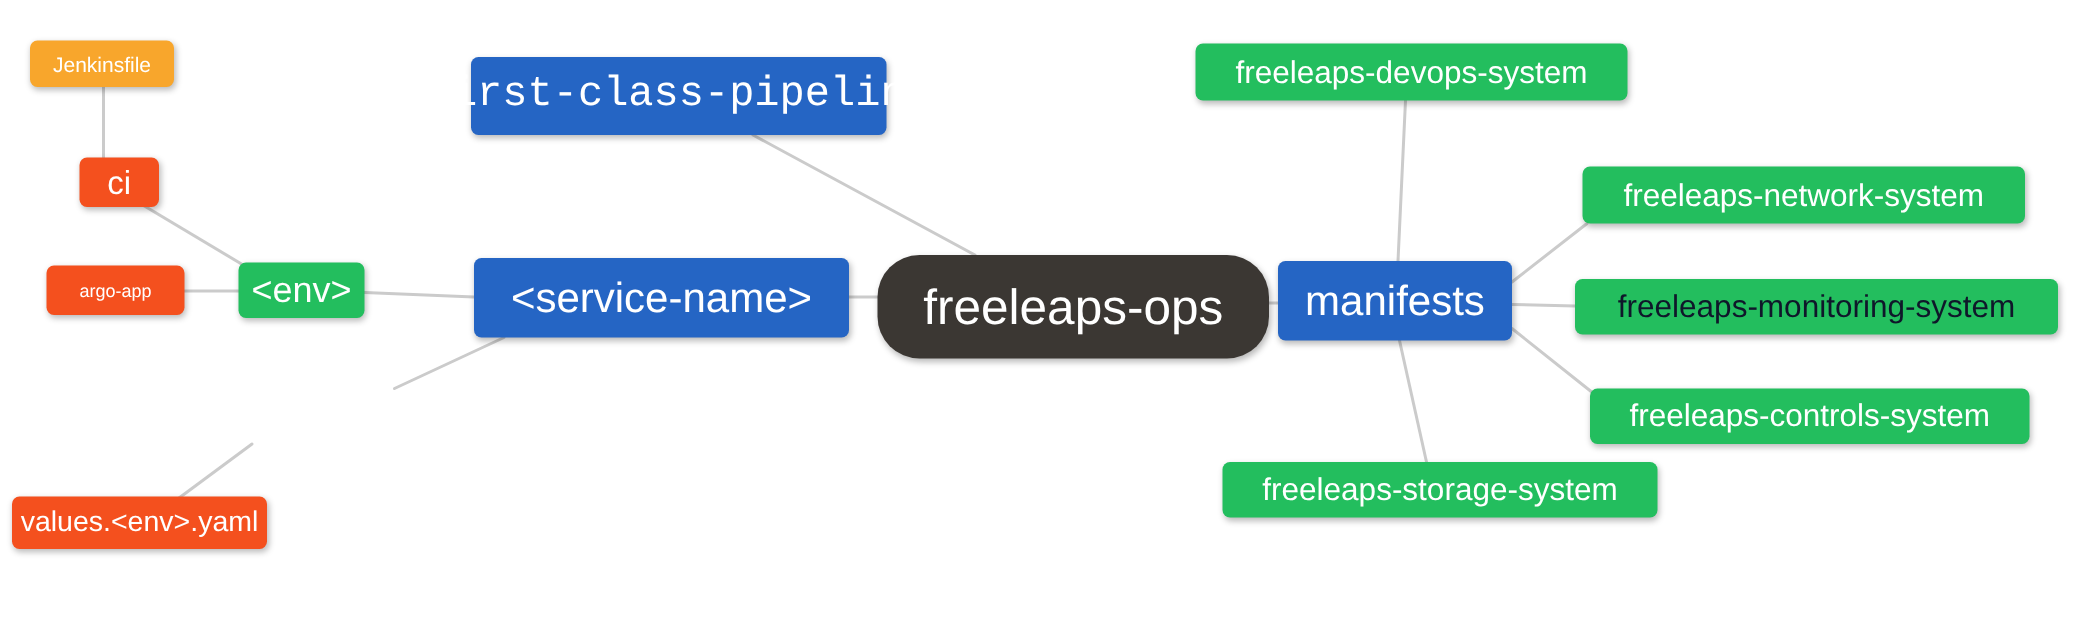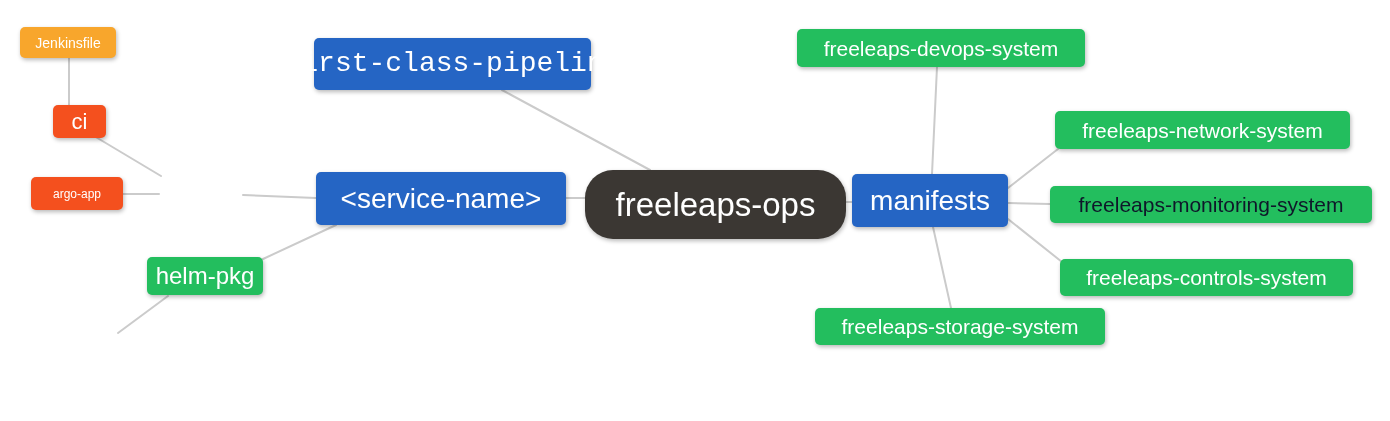--- a/index.html
+++ b/index.html
@@ -54,21 +54,22 @@
       <line x1="932" y1="174" x2="937" y2="67" stroke="#cbcbcb" stroke-width="2" stroke-linecap="round"></line>
       <line x1="1008" y1="188" x2="1058" y2="149" stroke="#cbcbcb" stroke-width="2" stroke-linecap="round"></line>
       <line x1="1008" y1="203" x2="1050" y2="204" stroke="#cbcbcb" stroke-width="2" stroke-linecap="round"></line>
       <line x1="1008" y1="219" x2="1062" y2="262" stroke="#cbcbcb" stroke-width="2" stroke-linecap="round"></line>
       <line x1="933" y1="227" x2="951" y2="308" stroke="#cbcbcb" stroke-width="2" stroke-linecap="round"></line>
     </svg>
 
 <div class="node" style="left: 20px; top: 27px; width: 96px; height: 31px; background: rgb(248, 166, 44); font-size: 14px; color: rgb(255, 255, 255); text-align: center;">Jenkinsfile</div>
     <div class="node" style="left: 53px; top: 105px; width: 53px; height: 33px; background: rgb(244, 80, 30); font-size: 22px; color: rgb(255, 255, 255);">ci</div>
     <div class="node" style="left: 31px; top: 177px; width: 92px; height: 33px; background: rgb(244, 80, 30); font-size: 12px; color: rgb(255, 255, 255);">argo-app</div>
-    <div class="node" style="left: 147px; top: 257px; width: 116px; height: 38px; background: rgb(35, 190, 94); font-size: 24px; color: rgb(255, 255, 255);">helm-pkg</div>
+    <div class="node" style="left: 159px; top: 175px; width: 84px; height: 37px; background: rgb(35, 190, 94); font-size: 24px; color: rgb(255, 255, 255);">&lt;env&gt;</div>
+    <div class="node" style="left: 8px; top: 331px; width: 170px; height: 35px; background: rgb(244, 80, 30); font-size: 19px; color: rgb(255, 255, 255);">values.&lt;env&gt;.yaml</div>
     <div class="node" style="left: 314px; top: 38px; width: 277px; height: 52px; background: rgb(37, 101, 196); font-size: 28px; color: rgb(255, 255, 255); font-family: Liberation Mono, monospace;">first-class-pipeline</div>
     <div class="node" style="left: 316px; top: 172px; width: 250px; height: 53px; background: rgb(37, 101, 196); font-size: 28px; color: rgb(255, 255, 255);">&lt;service-name&gt;</div>
     <div class="node" style="left: 585px; top: 170px; width: 261px; height: 69px; background: rgb(59, 55, 51); font-size: 33px; color: rgb(255, 255, 255); border-radius: 28px;">freeleaps-ops</div>
     <div class="node" style="left: 852px; top: 174px; width: 156px; height: 53px; background: rgb(37, 101, 196); font-size: 28px; color: rgb(255, 255, 255);">manifests</div>
     <div class="node" style="left: 797px; top: 29px; width: 288px; height: 38px; background: rgb(35, 190, 94); font-size: 21px; color: rgb(255, 255, 255);">freeleaps-devops-system</div>
     <div class="node" style="left: 1055px; top: 111px; width: 295px; height: 38px; background: rgb(35, 190, 94); font-size: 21px; color: rgb(255, 255, 255);">freeleaps-network-system</div>
     <div class="node" style="left: 1050px; top: 186px; width: 322px; height: 37px; background: rgb(35, 190, 94); font-size: 21px; color: #0f172a;">freeleaps-monitoring-system</div>
     <div class="node" style="left: 815px; top: 308px; width: 290px; height: 37px; background: rgb(35, 190, 94); font-size: 21px; color: rgb(255, 255, 255);">freeleaps-storage-system</div>
     <div class="node" style="left: 1060px; top: 259px; width: 293px; height: 37px; background: rgb(35, 190, 94); font-size: 21px; color: rgb(255, 255, 255);">freeleaps-controls-system</div>
   </div>

